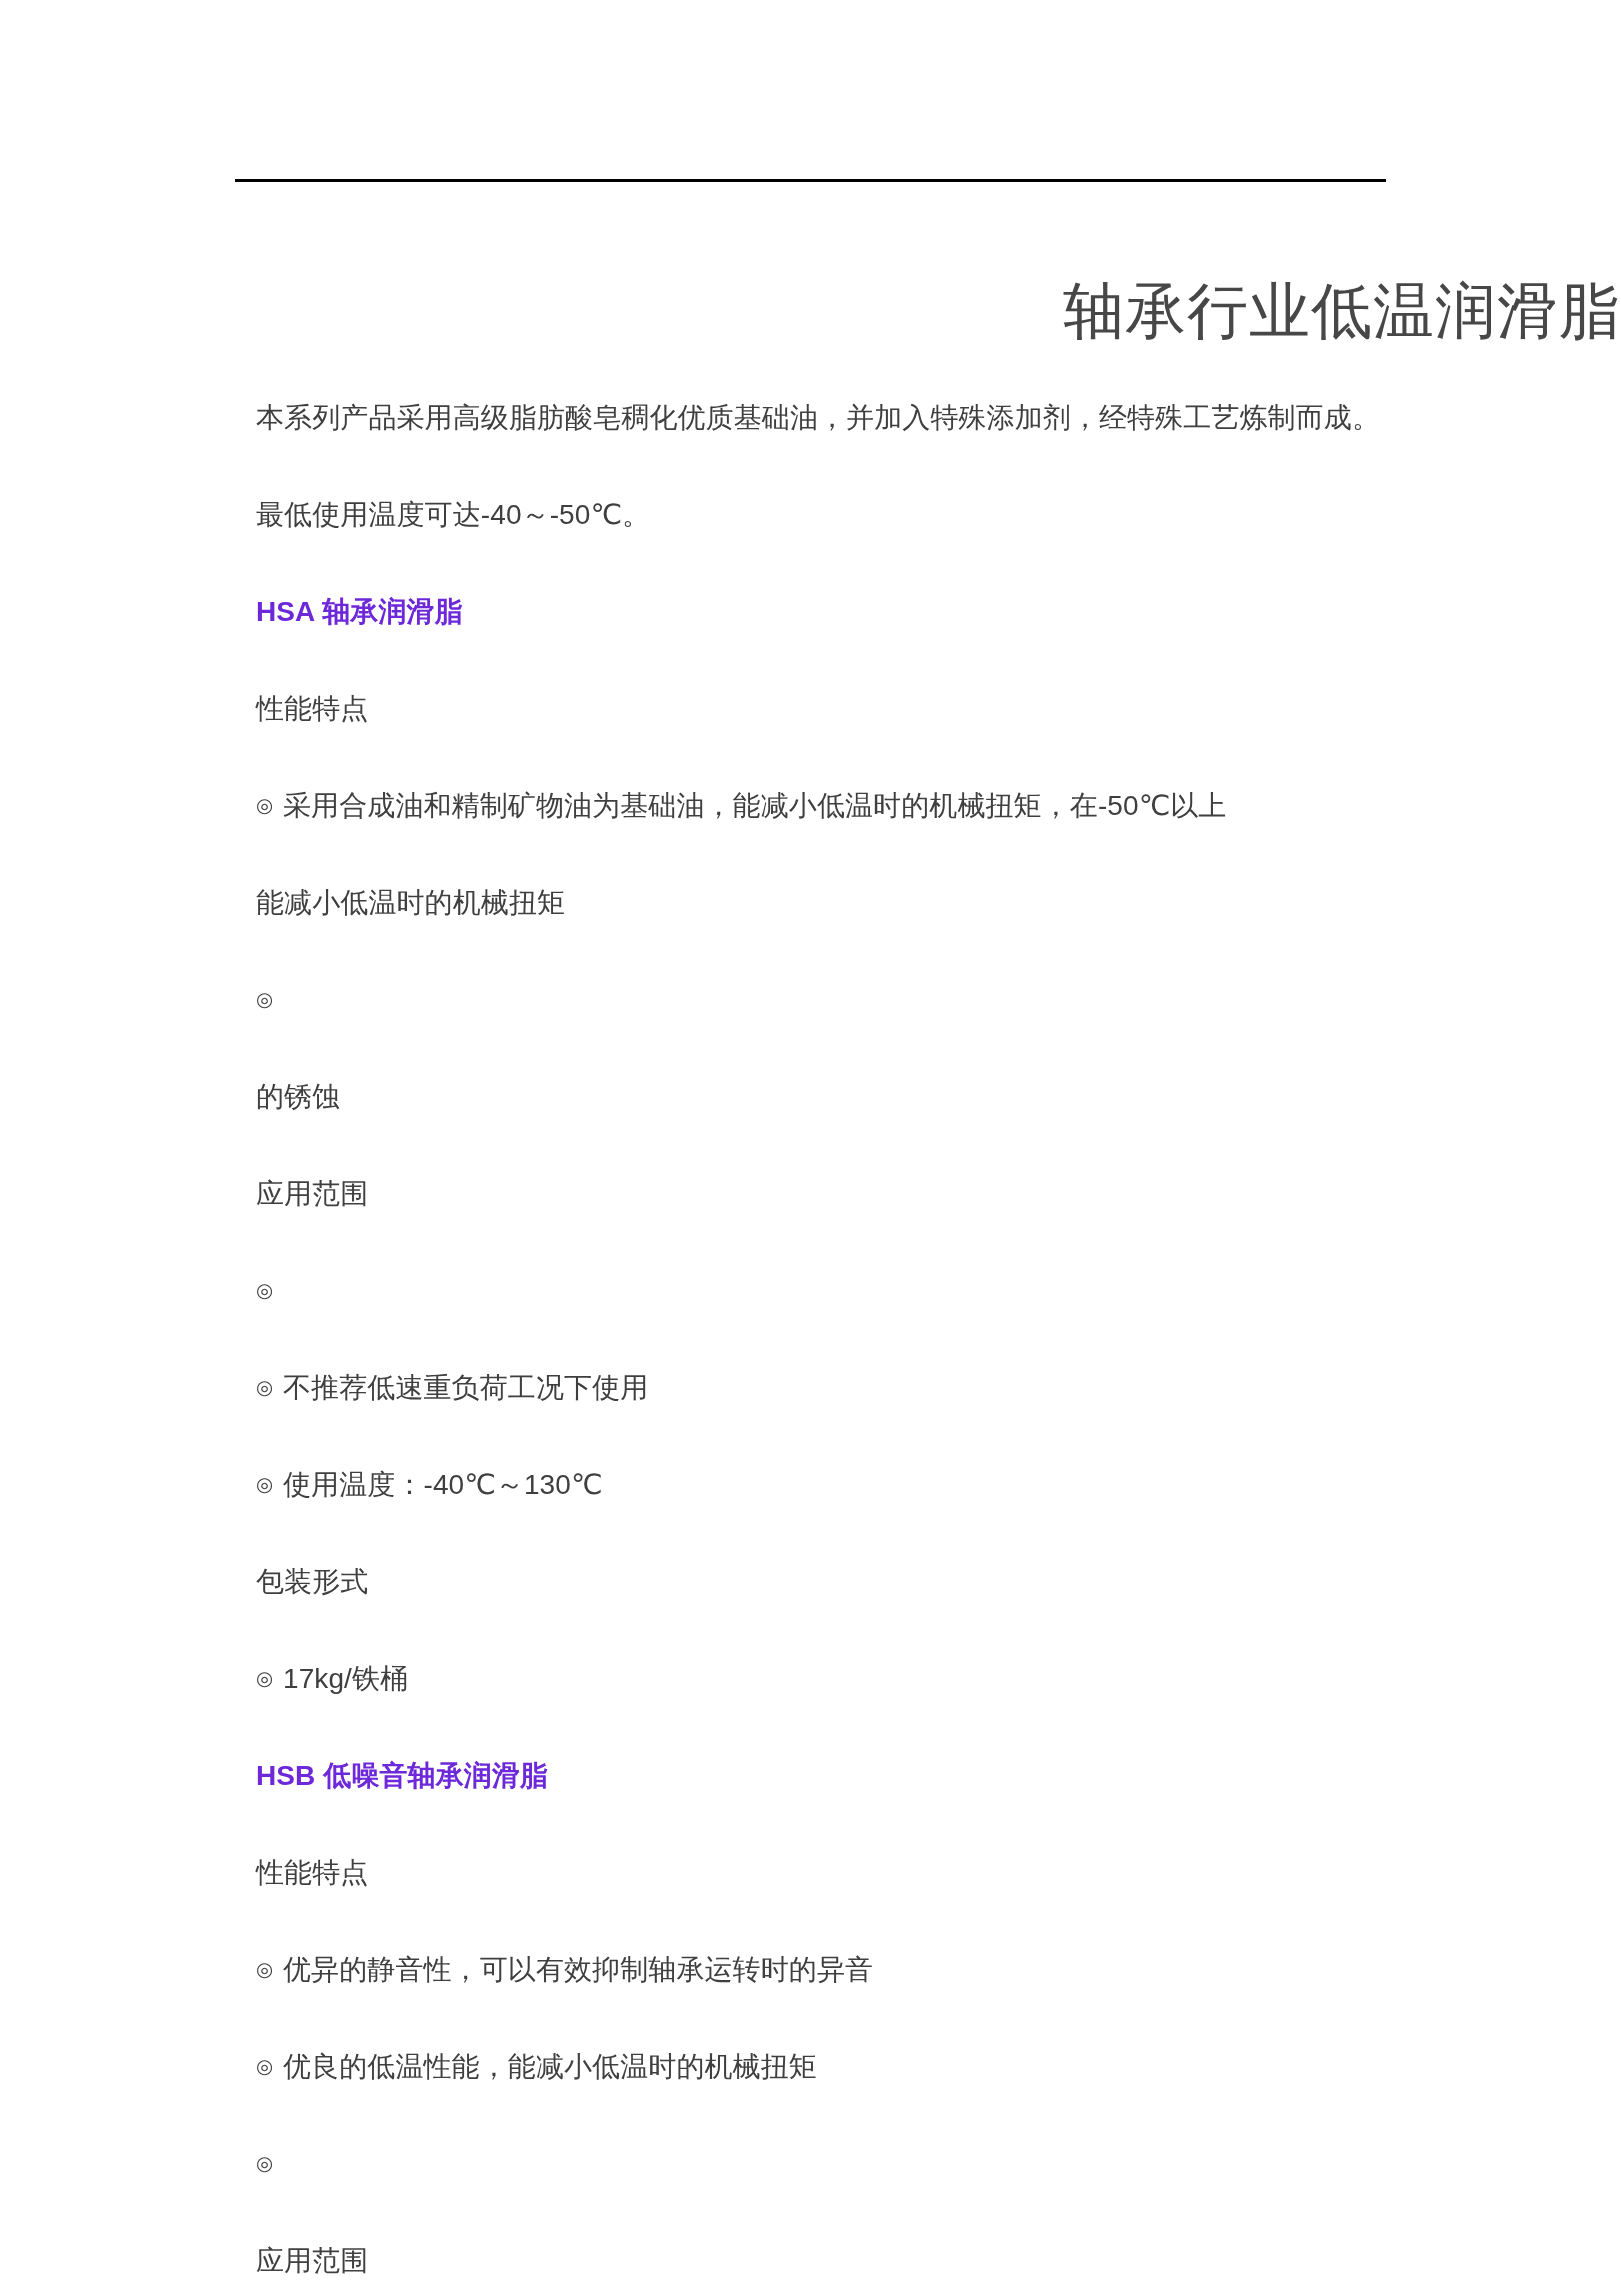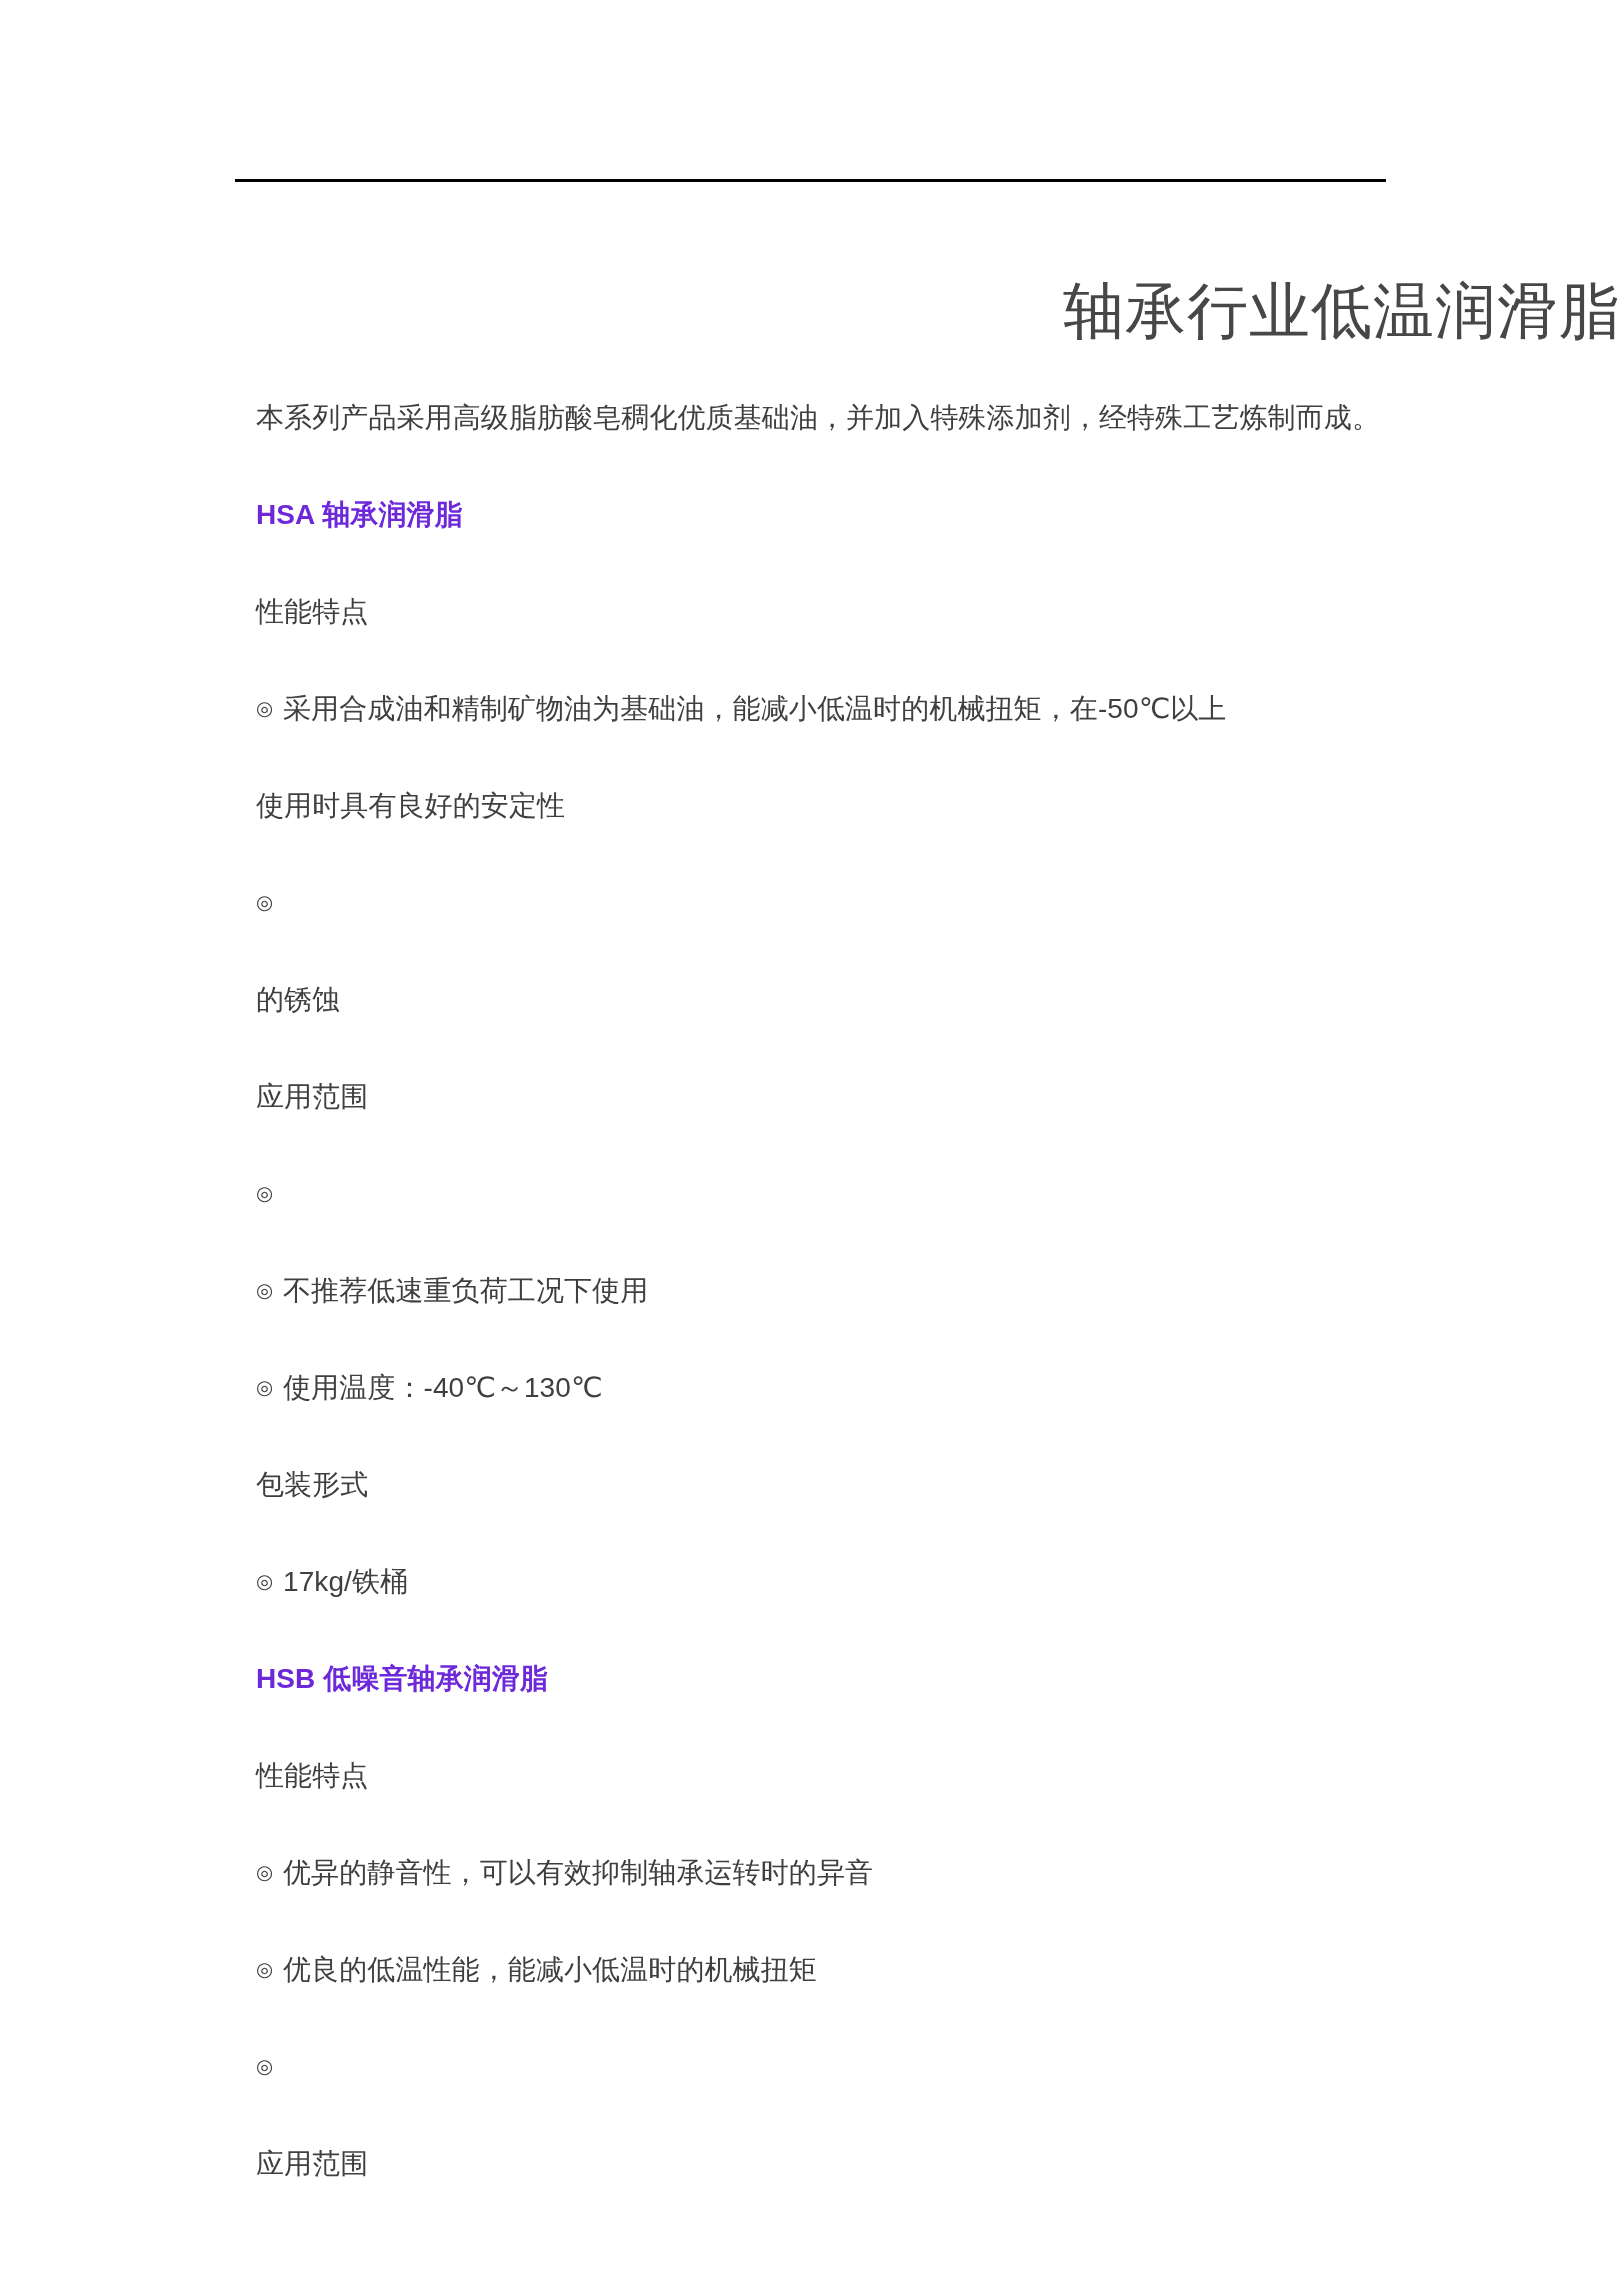--- a/index.html
+++ b/index.html
@@ -72,31 +72,32 @@
 <div class="page">
 
   <div class="header-rule"></div>
 
   <h1 class="doc-title">轴承行业低温润滑脂</h1>
 
   <div class="content">
 
     <p class="line">本系列产品采用高级脂肪酸皂稠化优质基础油，并加入特殊添加剂，经特殊工艺炼制而成。</p>
 
+    <p class="line">最低使用温度可达-40～-50℃。</p>
 
     <p class="line head">HSA 轴承润滑脂</p>
 
     <p class="line">性能特点</p>
 
     <p class="line">
       <span class="bullet-mark">◎</span>
       <span>采用合成油和精制矿物油为基础油，能减小低温时的机械扭矩，在-50℃以上</span>
     </p>
 
-    <p class="line">使用时具有良好的安定性</p>
+    <p class="line">能减小低温时的机械扭矩</p>
 
     <p class="line">
       <span class="bullet-mark">◎</span>
     </p>
 
     <p class="line">的锈蚀</p>
 
     <p class="line">应用范围</p>
 
     <p class="line">

